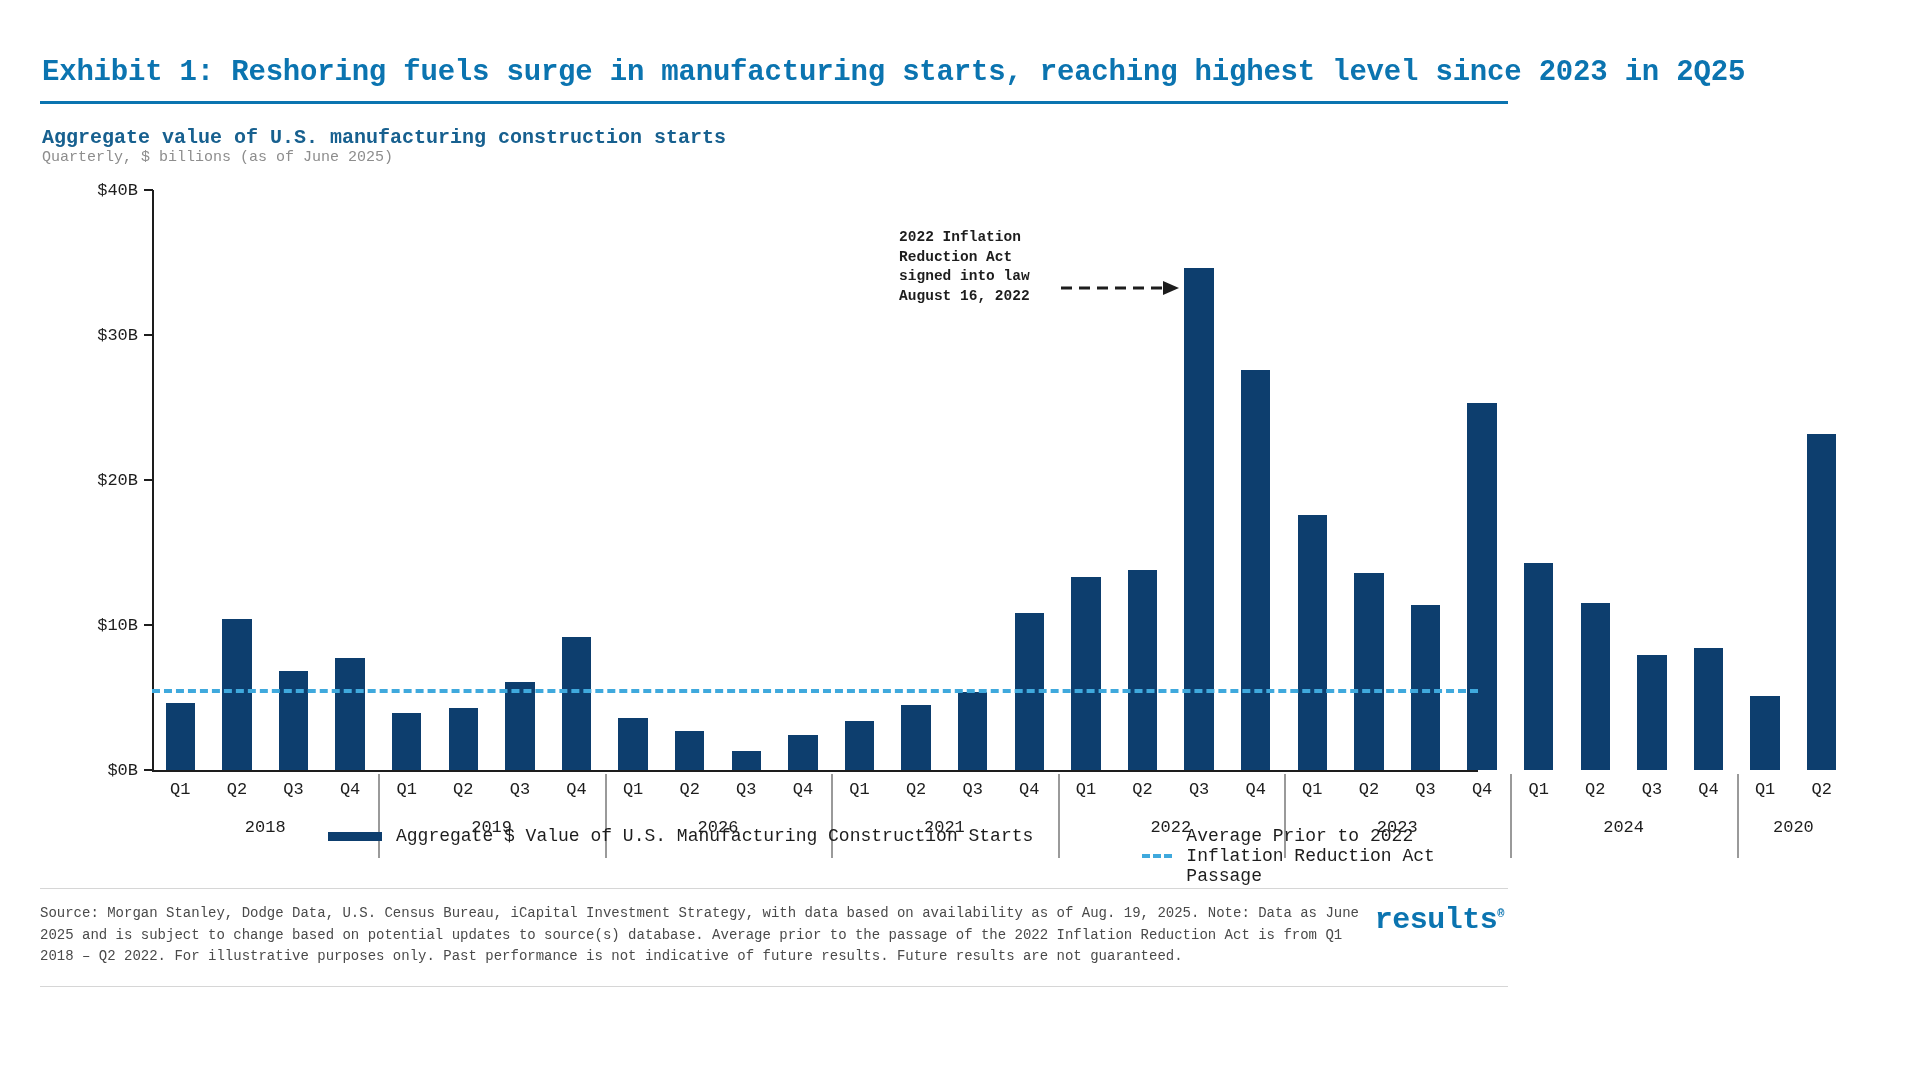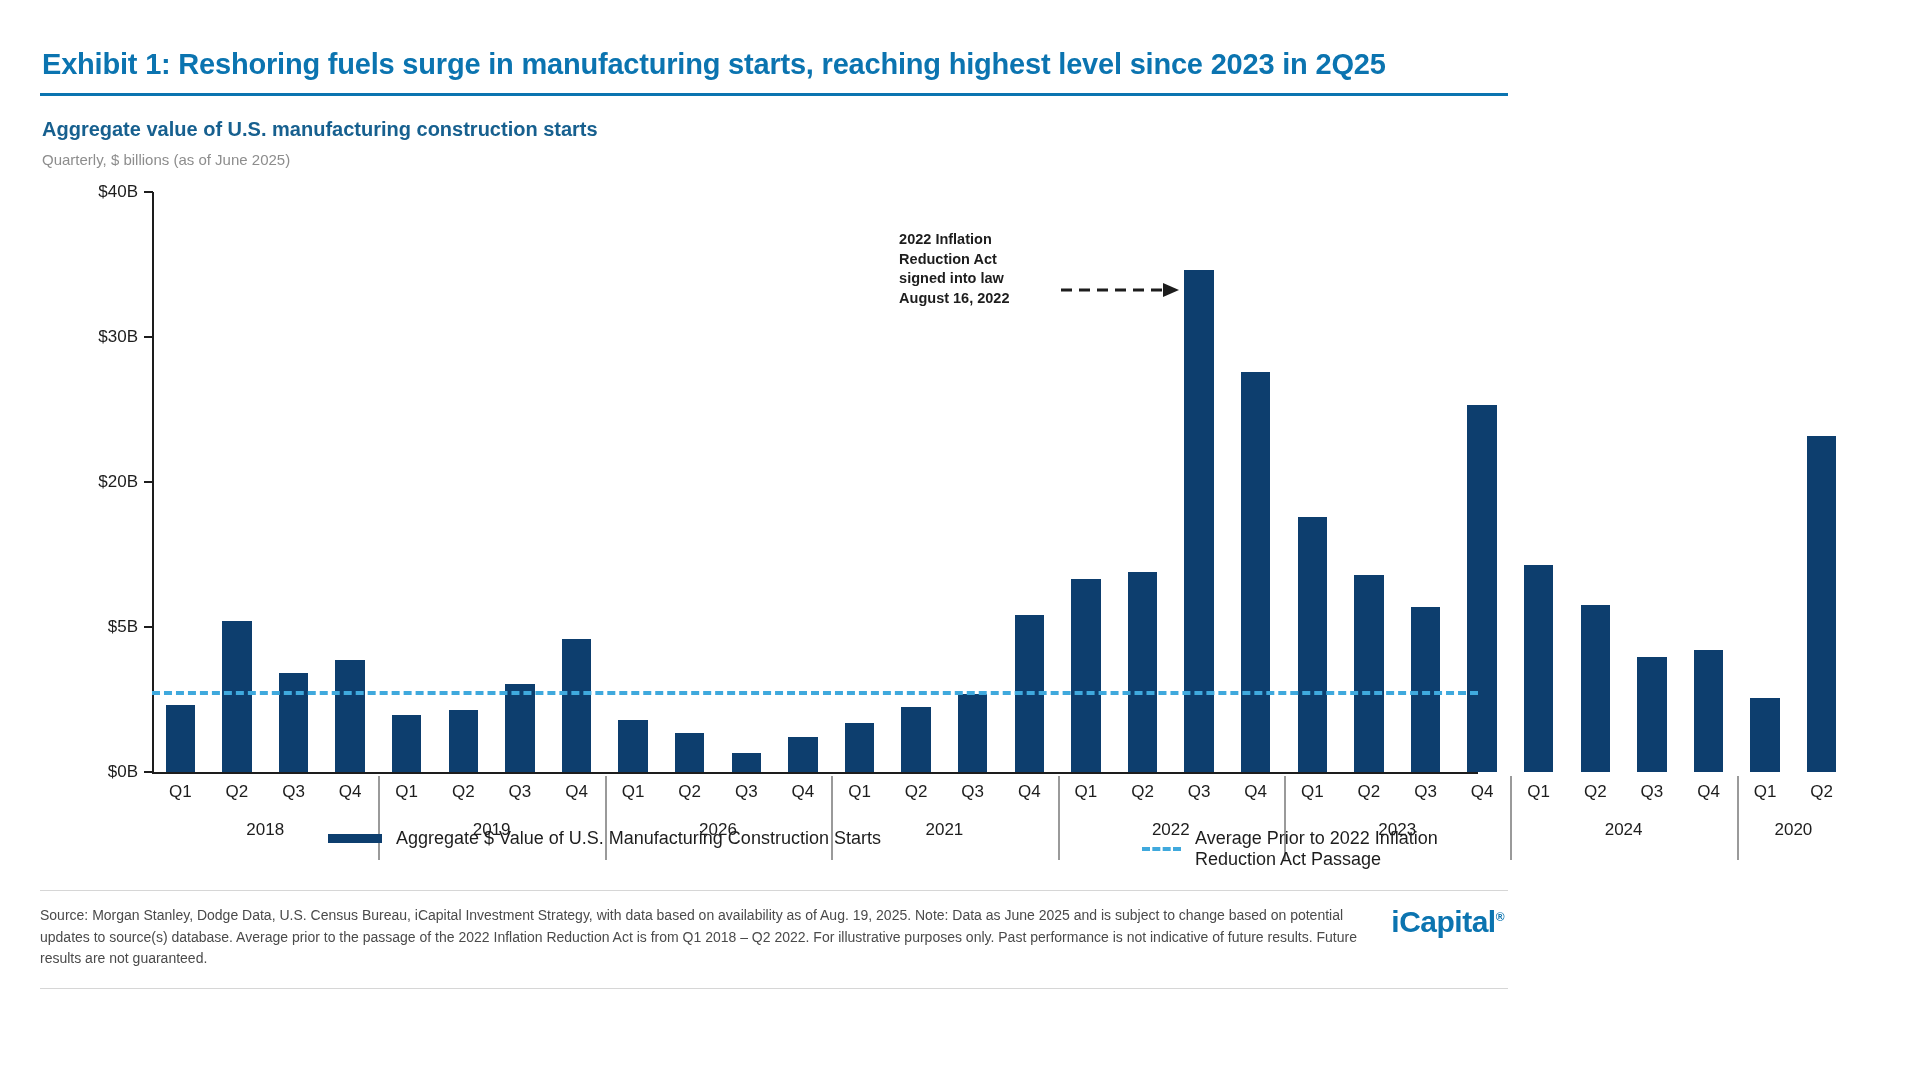--- a/index.html
+++ b/index.html
@@ -12,21 +12,22 @@
     height: 1080px;
     font-family: "Liberation Sans", sans-serif;
     color: #333;
     overflow: hidden;
   }
   .page {
     position: relative;
     width: 1548px;
     height: 1080px;
     box-sizing: border-box;
-    padding: 0 40px;
+    padding: 8px 40px;
+    font-family: Liberation Mono, monospace;
   }
 
   
   .exhibit-title {
     font-size: 29px;
     font-weight: bold;
     color: #0b74b0;
     letter-spacing: -0.2px;
     padding-top: 48px;
     padding-left: 2px;
@@ -41,21 +42,20 @@
   .subtitle {
     font-size: 20px;
     font-weight: bold;
     color: #17608f;
     margin-top: 22px;
     padding-left: 2px;
   }
   .units {
     font-size: 15px;
     color: #8d8d8d;
-    margin-top: 10px;
     padding-left: 2px;
   }
 
   
   .chart-wrap {
     position: relative;
     margin-top: 14px;
     height: 620px;
   }
   .plot-area {
@@ -250,21 +250,21 @@
   <div class="title-rule"></div>
   <div class="subtitle">Aggregate value of U.S. manufacturing construction starts</div>
   <div class="units">Quarterly, $ billions (as of June 2025)</div>
 
   <div class="chart-wrap">
     <div class="y-axis-line"></div>
     <div class="x-axis-line"></div>
     <div id="yticks">
         <div class="y-tick" style="top: 590px;">$0B</div>
         <div class="y-tick-mark" style="top: 590px;"></div>
-        <div class="y-tick" style="top: 445px;">$5B</div>
+        <div class="y-tick" style="top: 445px;">$10B</div>
         <div class="y-tick-mark" style="top: 445px;"></div>
         <div class="y-tick" style="top: 300px;">$20B</div>
         <div class="y-tick-mark" style="top: 300px;"></div>
         <div class="y-tick" style="top: 155px;">$30B</div>
         <div class="y-tick-mark" style="top: 155px;"></div>
         <div class="y-tick" style="top: 10px;">$40B</div>
         <div class="y-tick-mark" style="top: 10px;"></div>
       </div>
 
     <div class="plot-area">
@@ -369,17 +369,17 @@
     </div>
     <div class="legend-item" style="left:1102px;">
       <span class="legend-swatch-dash"></span>
       <span>Average Prior to 2022 Inflation Reduction Act Passage</span>
     </div>
   </div>
 
   <div class="footer-rule"></div>
   <div class="footer">
     <div class="source">Source: Morgan Stanley, Dodge Data, U.S. Census Bureau, iCapital Investment Strategy, with data based on availability as of  Aug. 19, 2025. Note: Data as June 2025 and is subject to change based on potential updates to source(s) database. Average prior to the passage of the 2022 Inflation Reduction Act is from Q1 2018 – Q2 2022. For illustrative purposes only. Past performance is not indicative of future results. Future results are not guaranteed.</div>
-    <div class="logo"><span>iCapital</span><span class="reg">®</span></div>
+    <div class="logo"><span>results</span><span class="reg">®</span></div>
   </div>
   <div class="footer-rule-bottom"></div>
 
 </div>
 
 </body></html>

